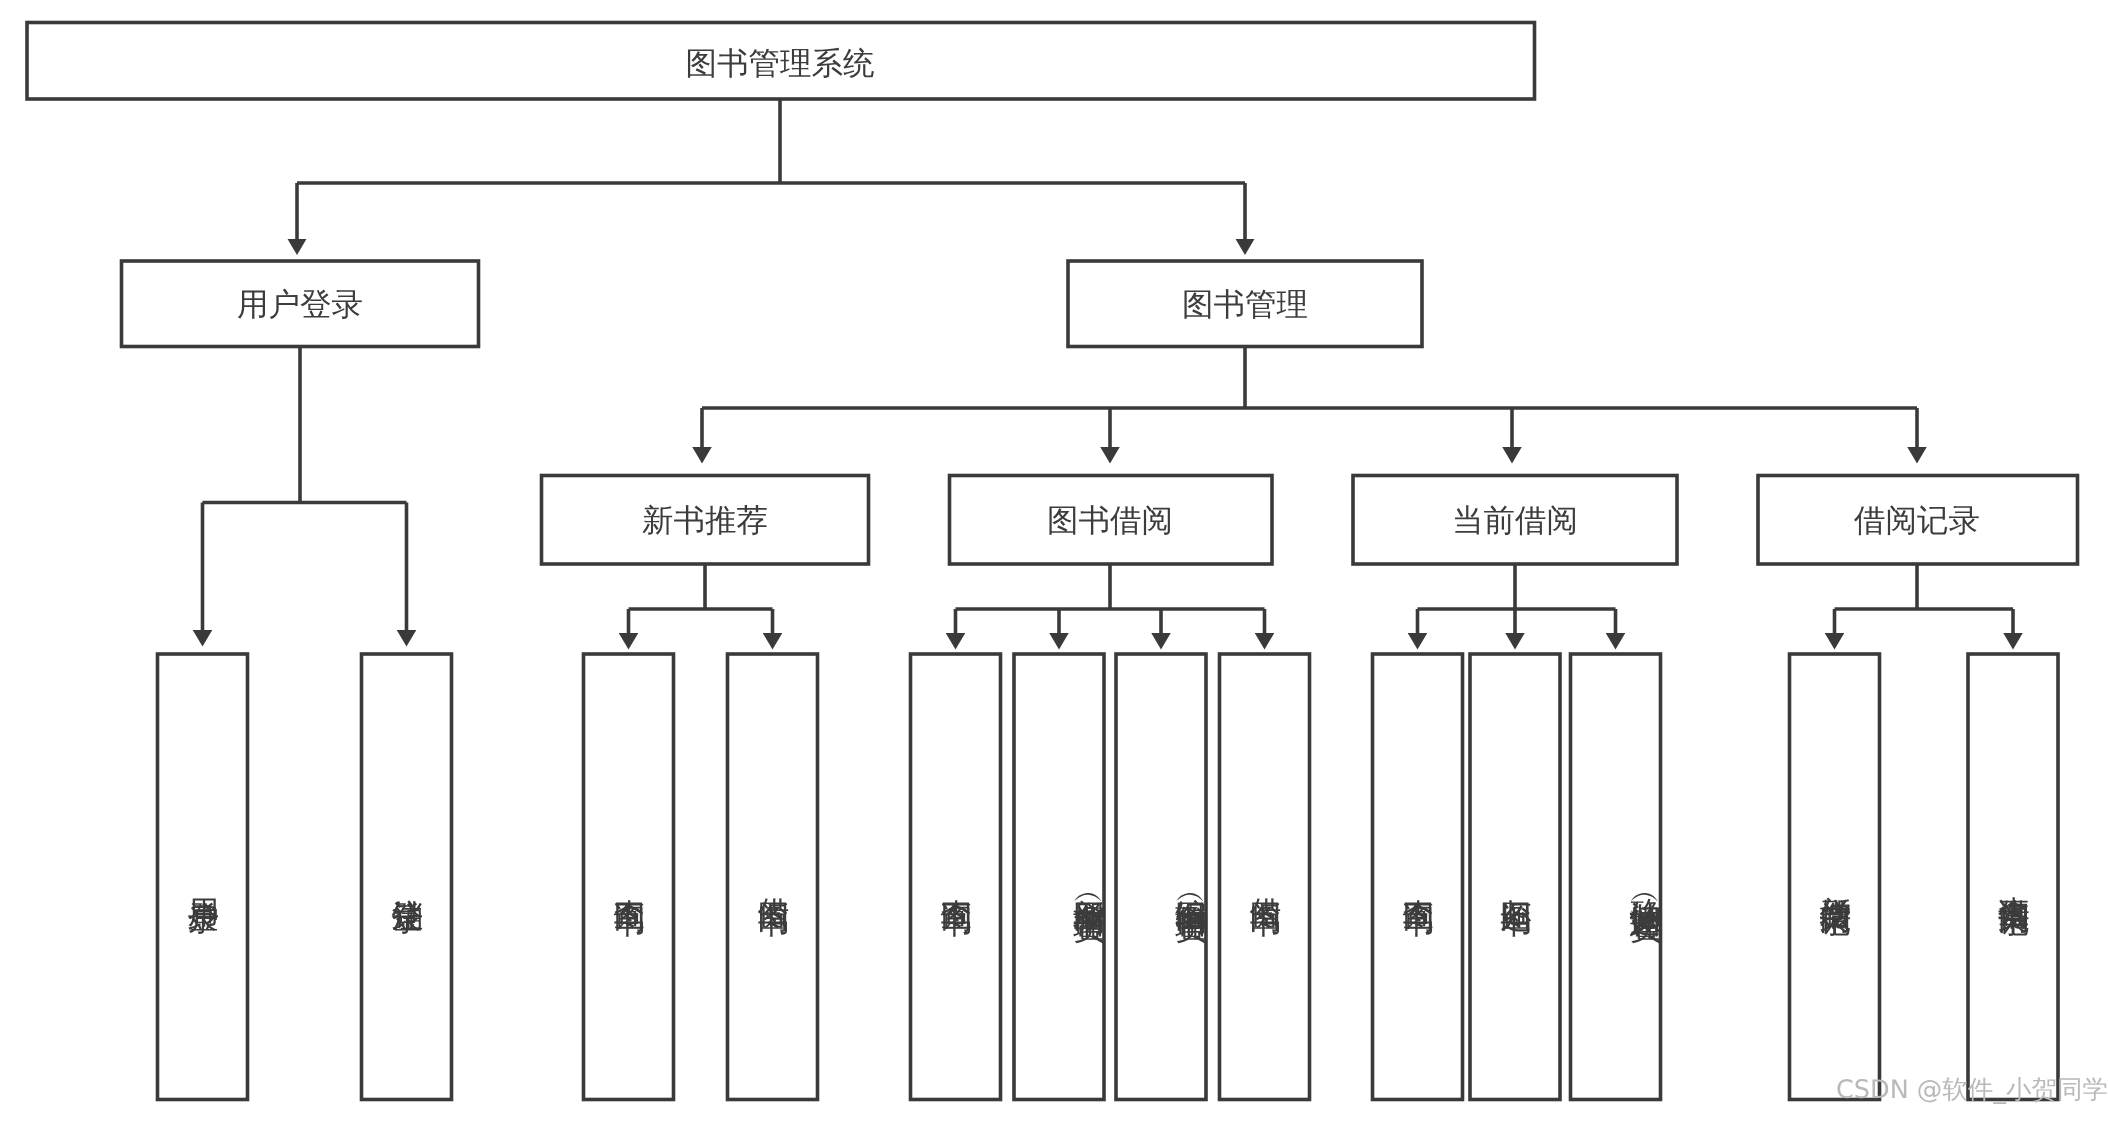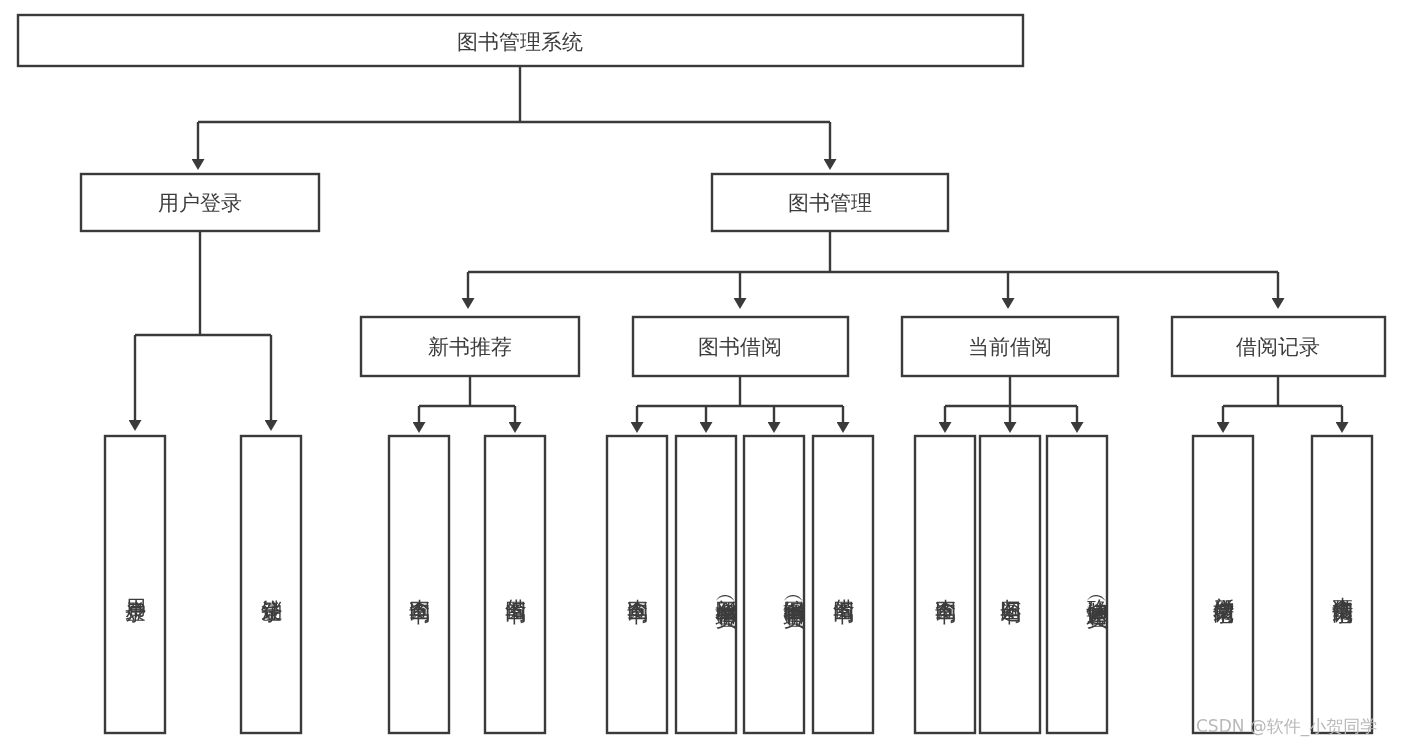--- a/index.html
+++ b/index.html
@@ -199,15 +199,15 @@
   <div class="leaf-label" style="left:744px; top:436px; width:60px; height:297px; align-items:flex-start; padding-top:8px; box-sizing:border-box;">编辑图书（管理员）</div>
   <div class="leaf-label" style="left:813px; top:436px; width:60px; height:297px;">借阅图书</div>
 
   <div class="leaf-label" style="left:915px; top:436px; width:60px; height:297px;">查询图书</div>
   <div class="leaf-label" style="left:980px; top:436px; width:60px; height:297px;">归还图书</div>
   <div class="leaf-label" style="left:1047px; top:436px; width:60px; height:297px; align-items:flex-start; padding-top:8px; box-sizing:border-box;">确认归还（管理员）</div>
 
   <div class="leaf-label" style="left:1193px; top:436px; width:60px; height:297px;">新增借阅记录</div>
   <div class="leaf-label" style="left:1312px; top:436px; width:60px; height:297px;">查询借阅记录</div>
 
-  <div class="watermark" style="left:1196px; top:715px;">CSDN @软件_小贺同学</div>
+  <div class="watermark" style="left:1196px; top:715px;padding-left:28px;">CSDN @软件_小贺同学</div>
 
 </div>
 
 </body></html>

